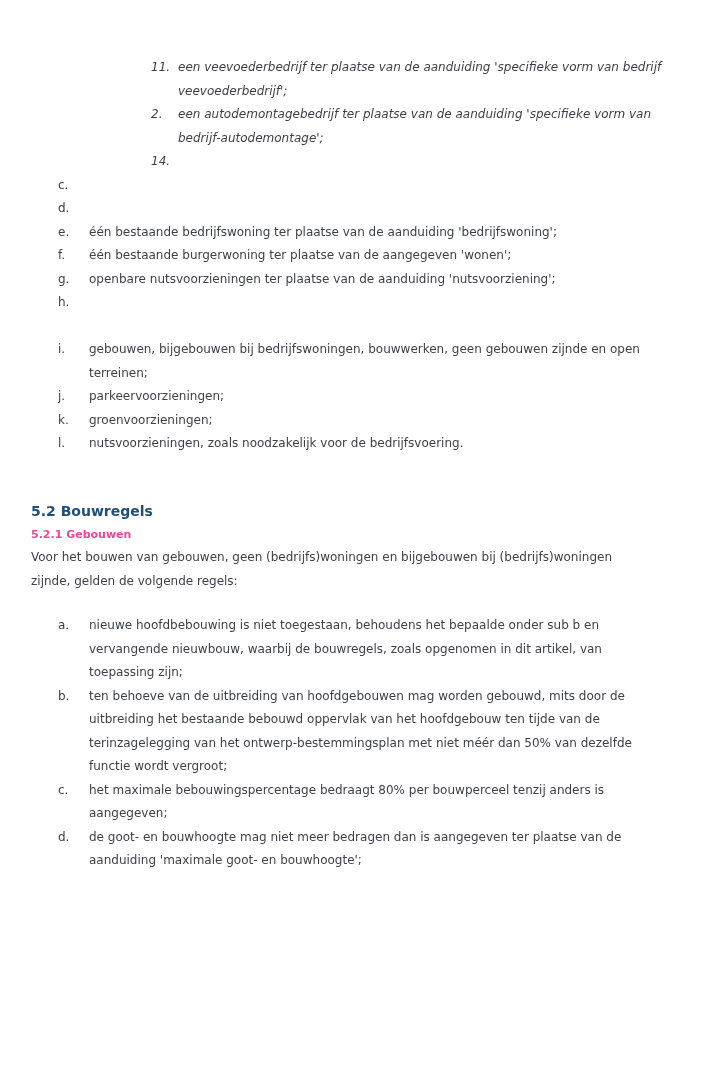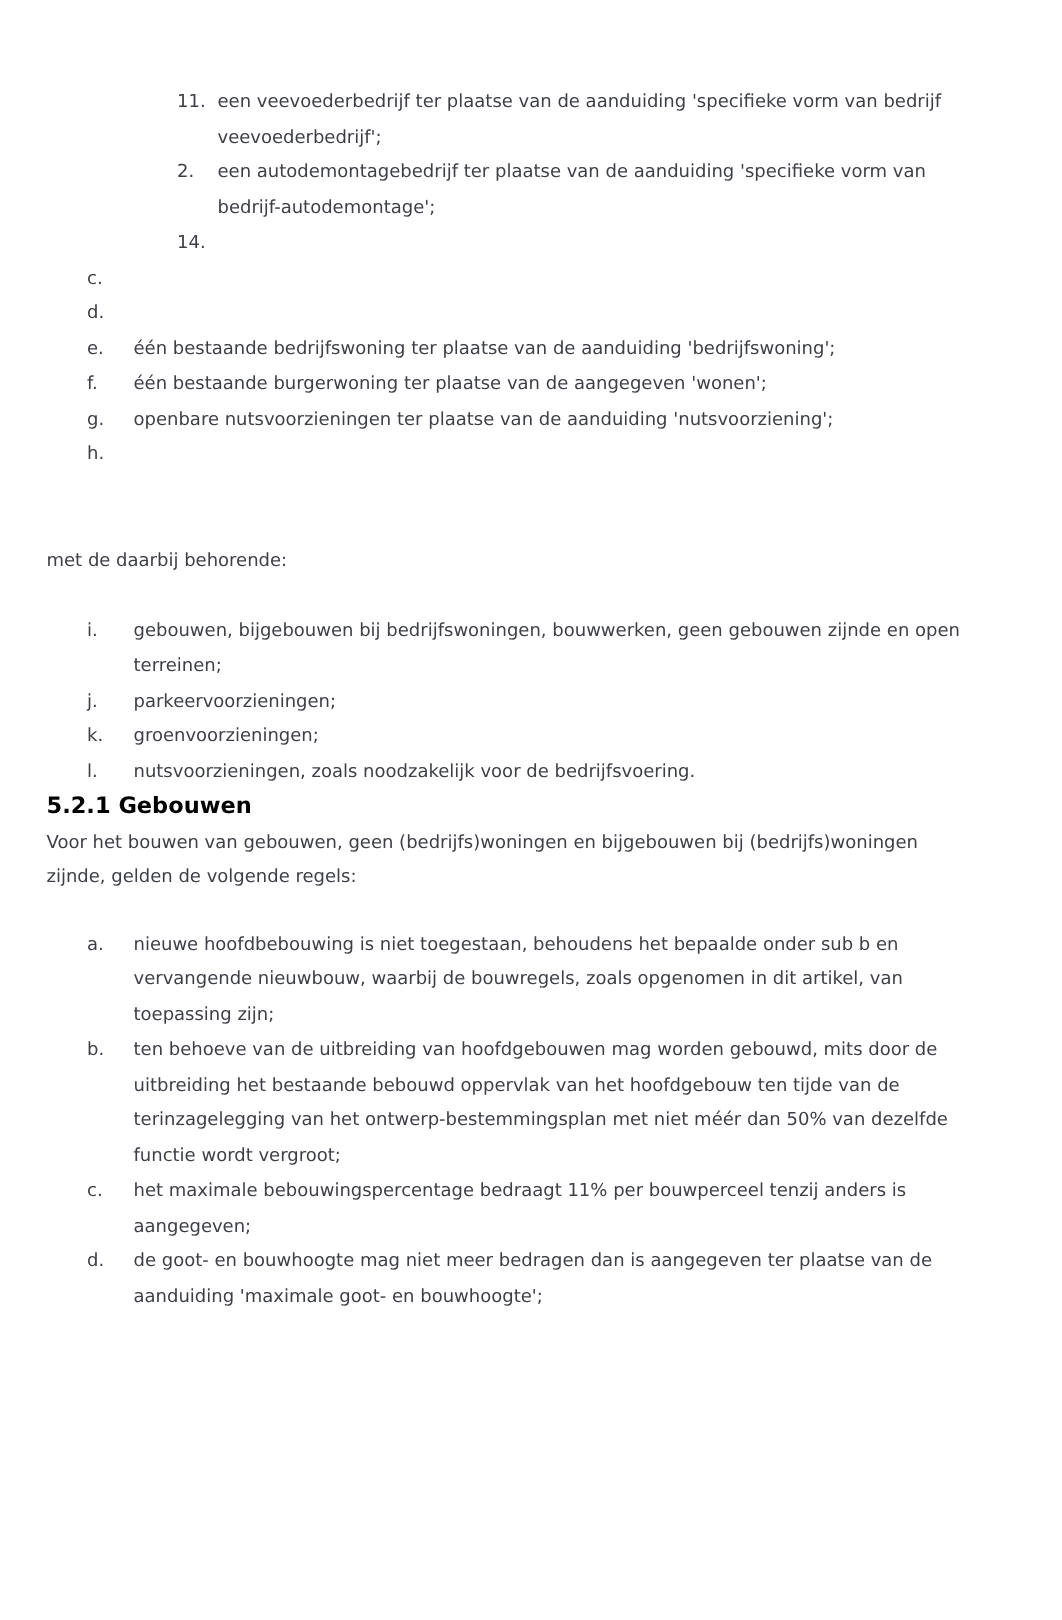--- a/index.html
+++ b/index.html
@@ -19,44 +19,44 @@
     font-size: 12px;
     line-height: 23.5px;
     color: #3d3f48;
   }
   .list { display: block; }
   .list-item { display: flex; align-items: flex-start; }
   .marker { flex: none; }
   .itext, .para { white-space: pre; }
 
   
-  .nlist { margin-left: 87px; }
+  .nlist { margin-left: 120px; font-style: italic; }
   .nlist .marker { width: 27px; }
 
   
   .llist { margin-left: 27px; }
   .llist .marker { width: 31px; }
 
   .connector-para { margin-top: 47px; }
   .llist-2 { margin-top: 23.5px; }
   .llist-3 { margin-top: 21px; }
 
   .section-heading {
     margin: 43px 0 0 0;
     font-size: 14px;
     line-height: 24px;
     font-weight: bold;
     color: #1f4e79;
   }
   .subsection-heading {
     margin: 0;
-    font-size: 15px;
+    font-size: 11px;
     line-height: 23.5px;
     font-weight: bold;
-    color: #000000;
+    color: #ec4899;
   }
   .intro-para { margin: 0; }
 </style>
 </head>
 <body>
 
 <div class="page">
 
   <div class="list nlist">
     <div class="list-item">
@@ -91,21 +91,20 @@
     </div>
     <div class="list-item">
       <span class="marker">g.</span>
       <span class="itext">openbare nutsvoorzieningen ter plaatse van de aanduiding 'nutsvoorziening';</span>
     </div>
     <div class="list-item">
       <span class="marker">h.</span>
     </div>
   </div>
 
-  <p class="para connector-para">met de daarbij behorende:</p>
 
   <div class="list llist llist-2">
     <div class="list-item">
       <span class="marker">i.</span>
       <span class="itext">gebouwen, bijgebouwen bij bedrijfswoningen, bouwwerken, geen gebouwen zijnde en open
 terreinen;</span>
     </div>
     <div class="list-item">
       <span class="marker">j.</span>
       <span class="itext">parkeervoorzieningen;</span>
@@ -113,20 +112,21 @@
     <div class="list-item">
       <span class="marker">k.</span>
       <span class="itext">groenvoorzieningen;</span>
     </div>
     <div class="list-item">
       <span class="marker">l.</span>
       <span class="itext">nutsvoorzieningen, zoals noodzakelijk voor de bedrijfsvoering.</span>
     </div>
   </div>
 
+  <h1 class="section-heading">5.2 Bouwregels</h1>
   <h2 class="subsection-heading">5.2.1 Gebouwen</h2>
 
   <p class="para intro-para">Voor het bouwen van gebouwen, geen (bedrijfs)woningen en bijgebouwen bij (bedrijfs)woningen
 zijnde, gelden de volgende regels:</p>
 
   <div class="list llist llist-3">
     <div class="list-item">
       <span class="marker">a.</span>
       <span class="itext">nieuwe hoofdbebouwing is niet toegestaan, behoudens het bepaalde onder sub b en
 vervangende nieuwbouw, waarbij de bouwregels, zoals opgenomen in dit artikel, van
@@ -134,21 +134,21 @@
     </div>
     <div class="list-item">
       <span class="marker">b.</span>
       <span class="itext">ten behoeve van de uitbreiding van hoofdgebouwen mag worden gebouwd, mits door de
 uitbreiding het bestaande bebouwd oppervlak van het hoofdgebouw ten tijde van de
 terinzagelegging van het ontwerp-bestemmingsplan met niet méér dan 50% van dezelfde
 functie wordt vergroot;</span>
     </div>
     <div class="list-item">
       <span class="marker">c.</span>
-      <span class="itext">het maximale bebouwingspercentage bedraagt 11% per bouwperceel tenzij anders is
+      <span class="itext">het maximale bebouwingspercentage bedraagt 80% per bouwperceel tenzij anders is
 aangegeven;</span>
     </div>
     <div class="list-item">
       <span class="marker">d.</span>
       <span class="itext">de goot- en bouwhoogte mag niet meer bedragen dan is aangegeven ter plaatse van de
 aanduiding 'maximale goot- en bouwhoogte';</span>
     </div>
   </div>
 
 </div>

